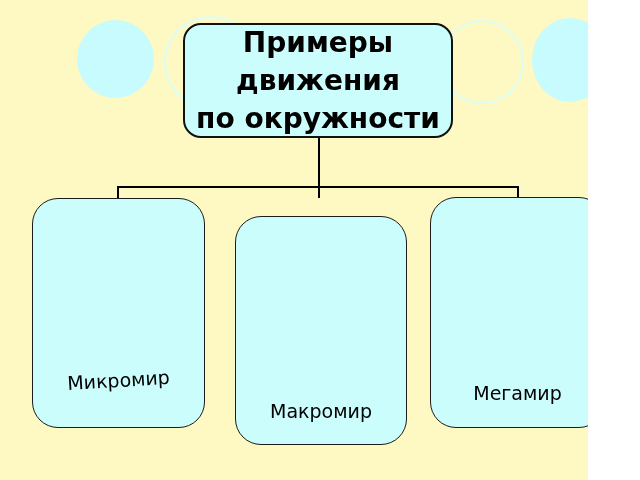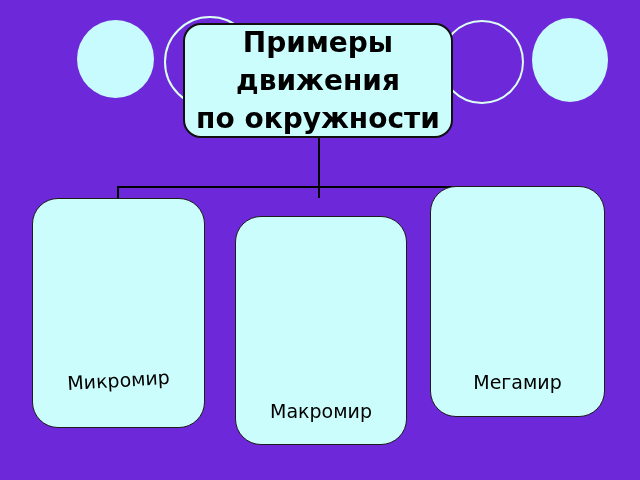--- a/index.html
+++ b/index.html
@@ -1,20 +1,20 @@
 <!DOCTYPE html>
 <html><head>
 <meta charset="utf-8">
 <style>
   html, body { margin: 0; padding: 0; }
   .slide {
     position: relative;
-    width: 640px;
+    width: 588px;
     height: 480px;
-    background: #6d28d9;
+    background: #fef9c3;
     overflow: hidden;
     font-family: "DejaVu Sans", "Liberation Sans", sans-serif;
     color: #000000;
   }
   
   .decor-circle {
     position: absolute;
     border-radius: 50%;
     z-index: 1;
   }
@@ -62,21 +62,21 @@
   .child-box {
     position: absolute;
     box-sizing: border-box;
     background: #ccfdfd;
     border: 1.5px solid #1c1c1c;
     border-radius: 26px;
     z-index: 3;
   }
   .child-1 { left: 32px;  top: 198px; width: 173px; height: 230px; }
   .child-2 { left: 235px; top: 216px; width: 172px; height: 229px; }
-  .child-3 { left: 430px; top: 186px; width: 175px; height: 231px; padding-left: 24px; }
+  .child-3 { left: 430px; top: 197px; width: 175px; height: 231px; padding-left: 24px; }
 
   .child-label {
     position: absolute;
     left: 0; right: 0;
     text-align: center;
     font-size: 19px;
     color: #000000;
   }
   .label-1 { top: 170px; transform: rotate(-3.5deg); }
   .label-2 { top: 183px; }

